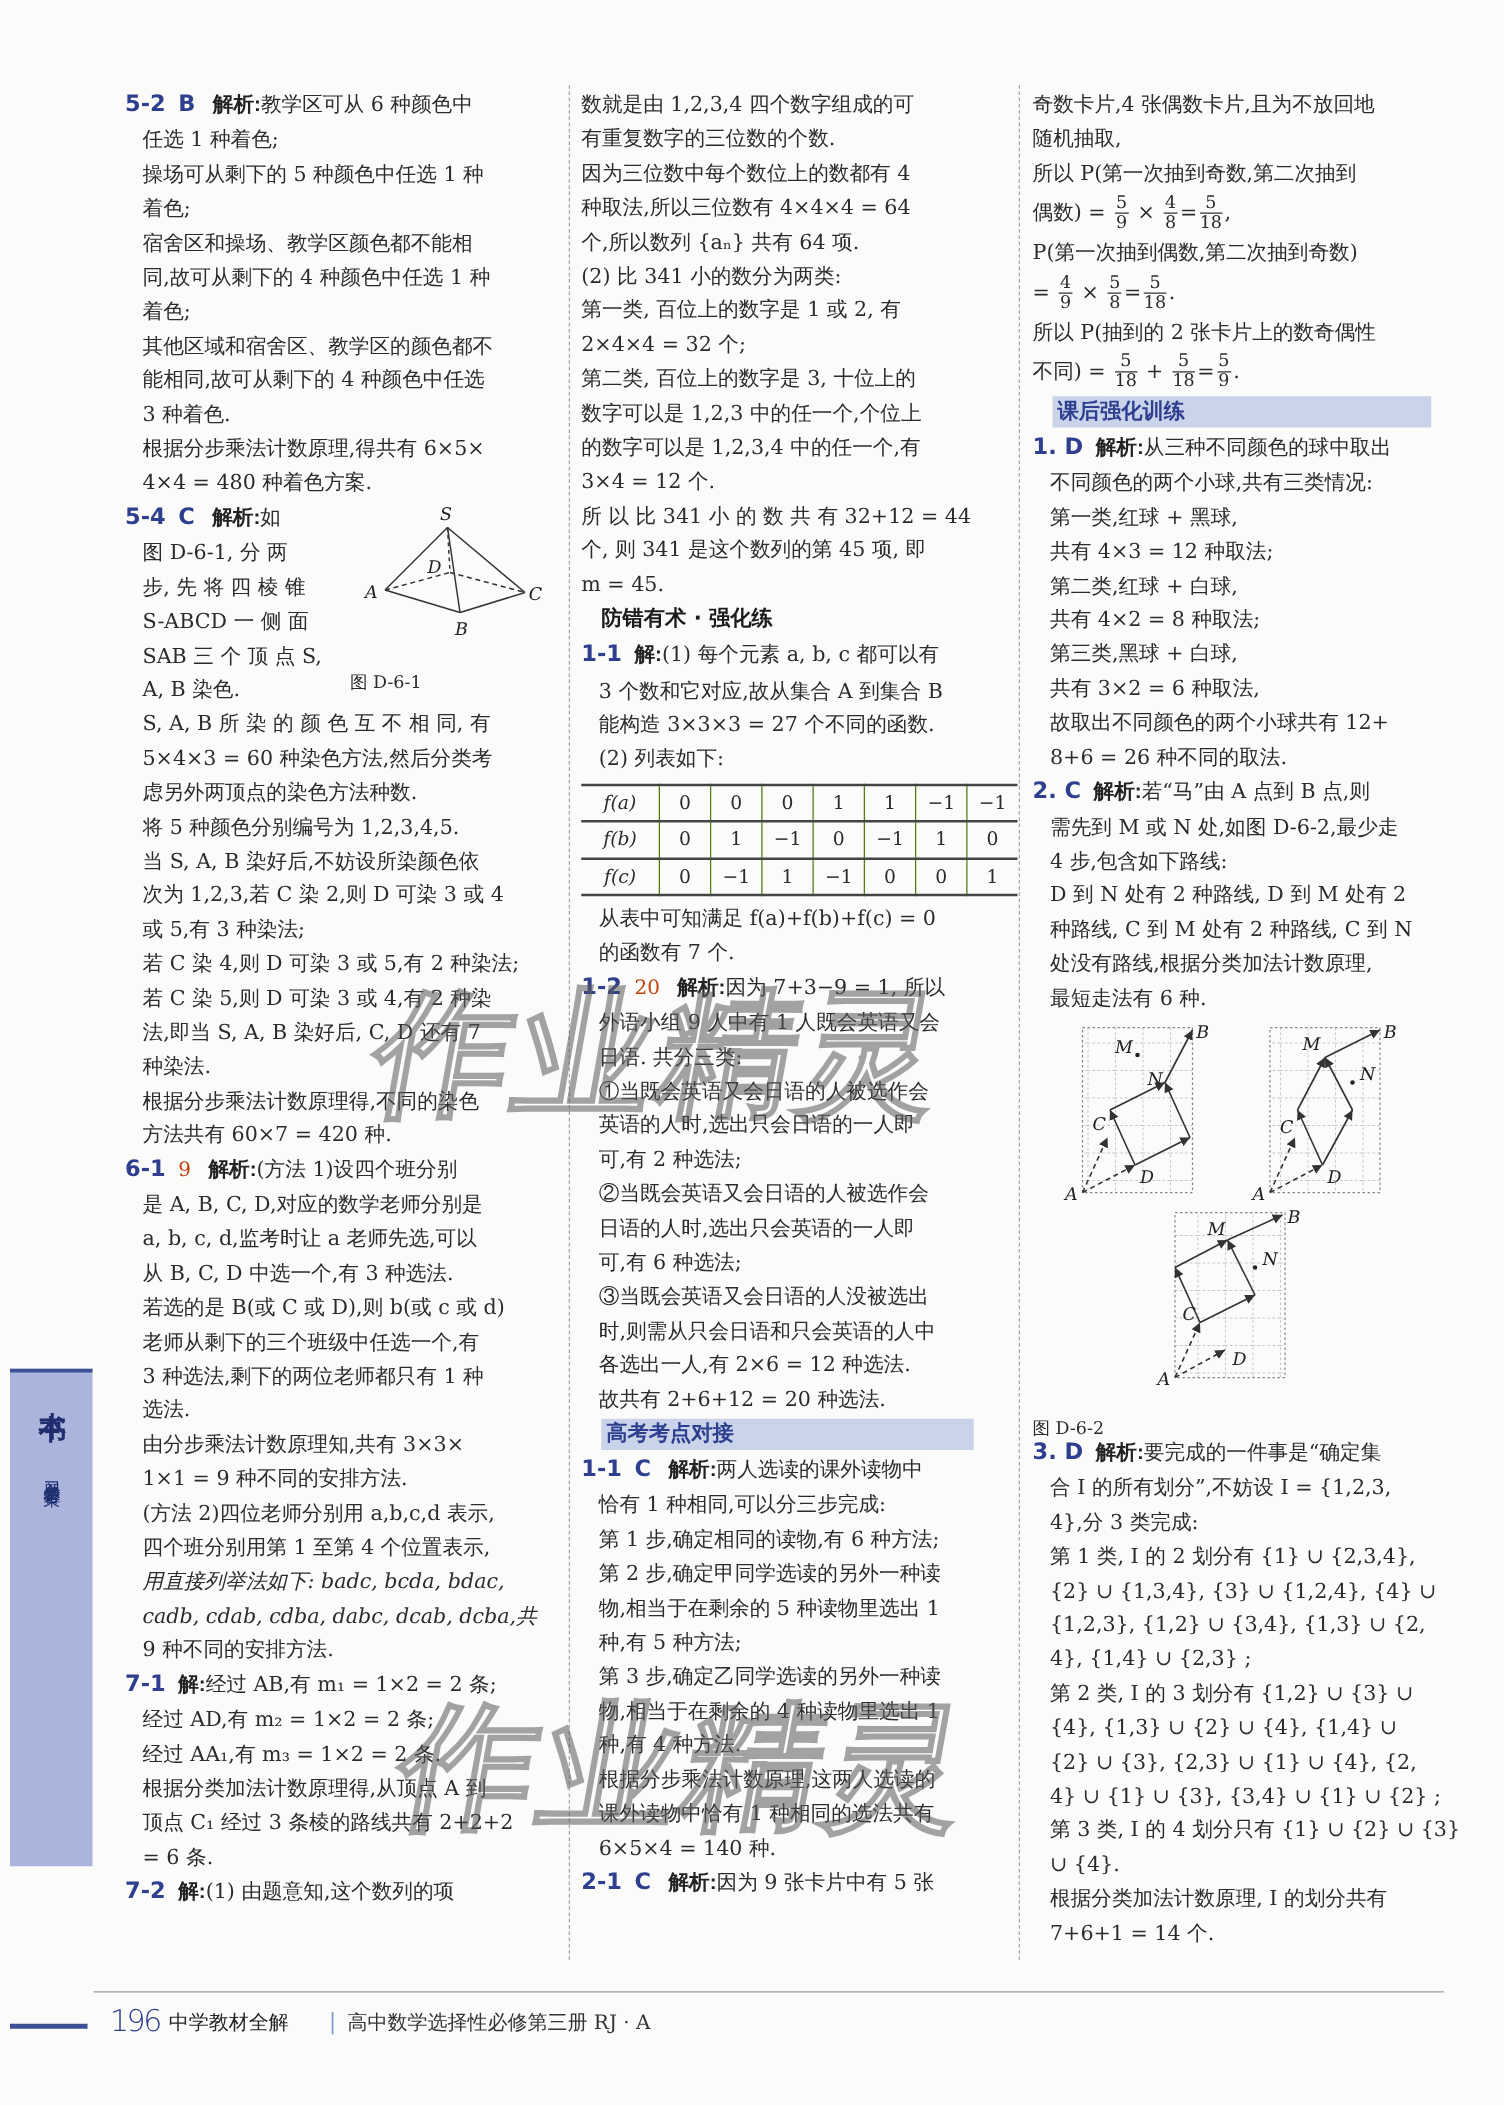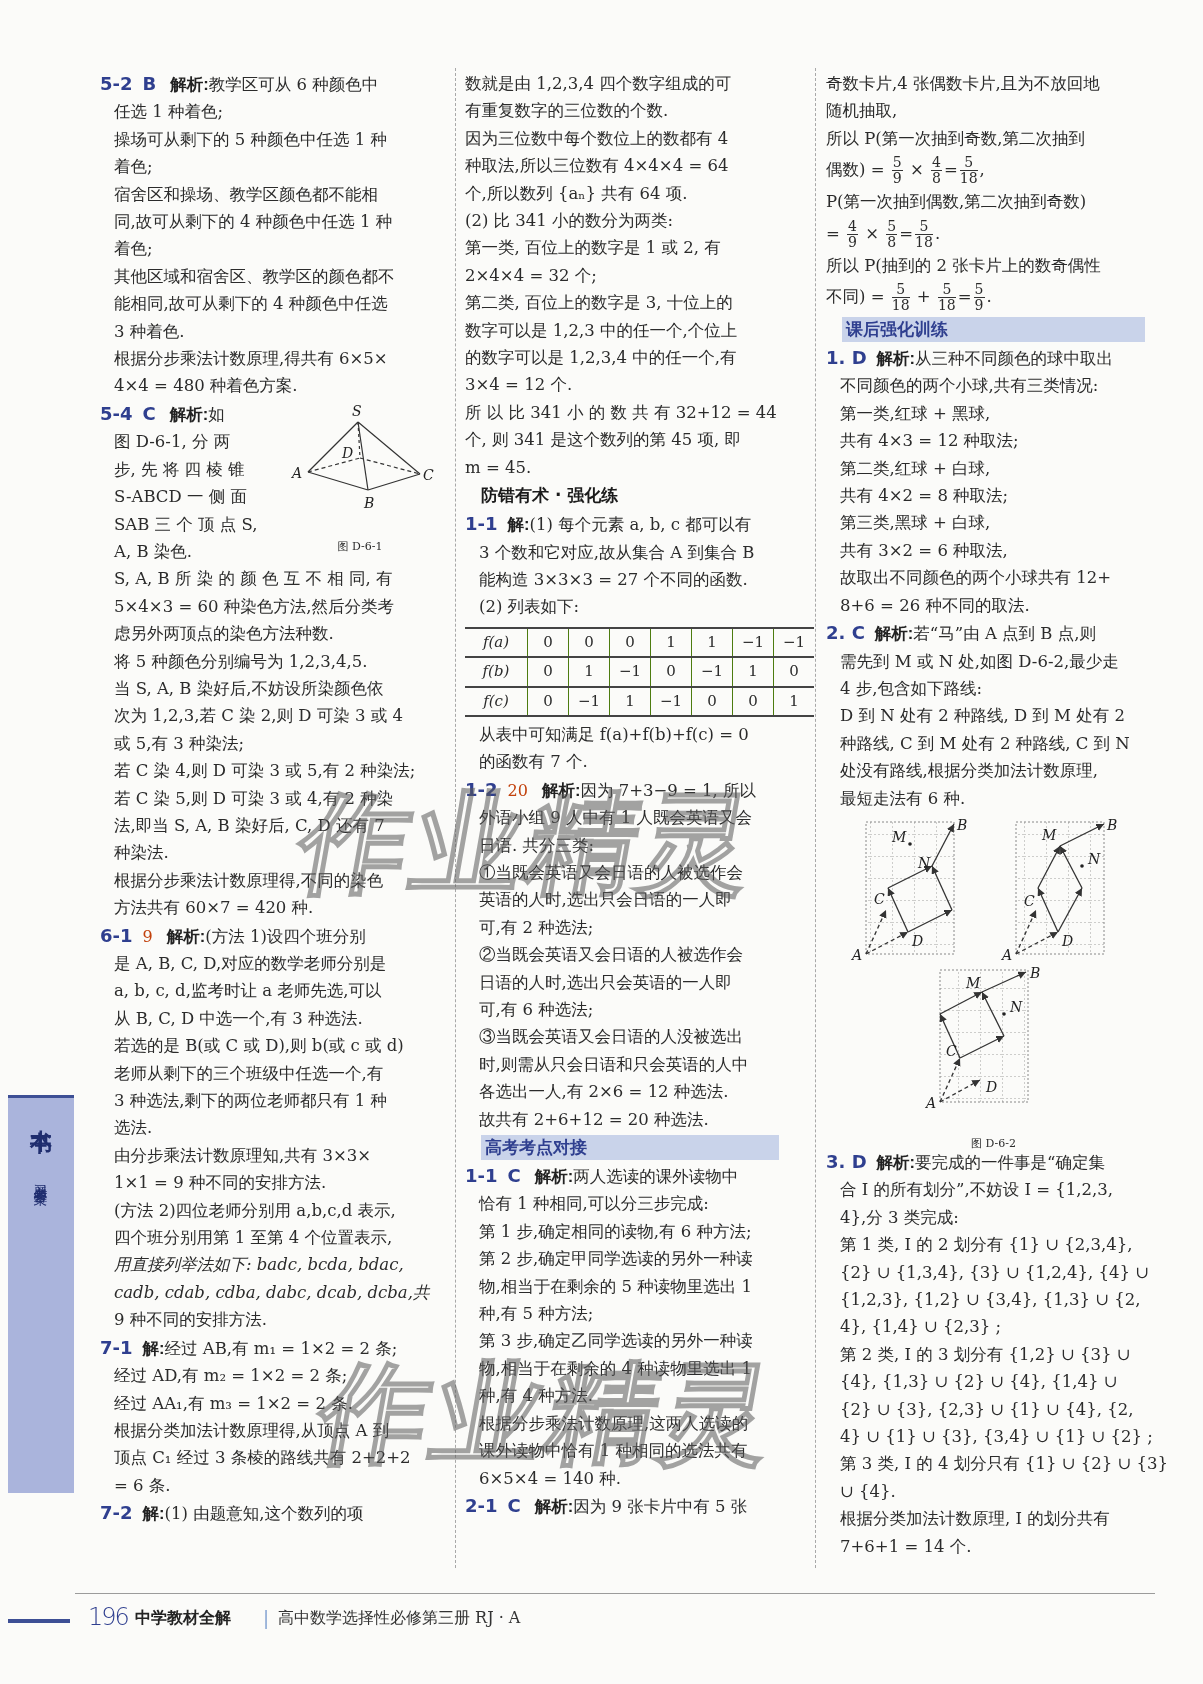--- a/index.html
+++ b/index.html
@@ -18,29 +18,29 @@
   .jx { font-family:Liberation Sans, sans-serif; font-weight:bold; color:#222; }
   .sec { font-family:"DejaVu Sans", "Liberation Sans", sans-serif; font-weight:bold; color:#2f3f8f; font-size:17px;
          background:linear-gradient(90deg,#c9d3ea 0%, #c9d3ea 100%); padding:0 4px; margin:2px 16px; height:25px; line-height:25px; }
   .sec.plain { background:none; color:#1b1b1b; padding:0; }
   table.ft { border-collapse:collapse; margin:6px 0 4px 0; font-size:15px; }
   table.ft td { border:1px solid #4d7c0f; padding:0 6px; height:26px; text-align:center; min-width:28px; }
   table.ft tr { border-top:2px solid #444; }
   table.ft td.h { font-style:italic; min-width:50px; border-left:none; }
   table.ft td:last-child { border-right:none; }
   .fig { position:relative; }
-  .cap { font-size:11px; text-align:center; }
+  .cap { font-size:14px; text-align:left; }
   .sidetab { position:absolute; left:8px; top:1095px; width:66px; height:395px; background:#aab4dc; border-top:3px solid #3d4f95; }
   .sidetab .big { position:absolute; left:18px; top:14px; font-family:"DejaVu Sans", "Liberation Sans", sans-serif; font-weight:bold; color:#1f2d6e; font-size:22px; writing-mode:vertical-rl; letter-spacing:2px; }
   .sidetab .small { position:absolute; left:24px; top:76px; font-family:"DejaVu Sans", "Liberation Sans", sans-serif; color:#1f2d6e; font-size:14px; writing-mode:vertical-rl; letter-spacing:1px; }
   .footer { position:absolute; top:1597px; left:0; width:1203px; height:40px; }
   .footrule { position:absolute; top:1593px; left:75px; width:1080px; border-top:1.5px solid #9b9b9b; }
   .footbar { position:absolute; left:8px; top:22px; width:62px; height:4px; background:#3d4f95; }
   .pagenum { position:absolute; left:88px; top:6px; font-family:"DejaVu Sans", "Liberation Sans", sans-serif; color:#2f3f8f; font-size:24px; font-weight:300; letter-spacing:-2px; }
-  .booktitle { position:absolute; left:135px; top:11px; font-family:"DejaVu Sans", "Liberation Sans", sans-serif; font-weight:bold; color:#222; font-size:16px; }
+  .booktitle { position:absolute; left:135px; top:11px; font-family:"DejaVu Sans", "Liberation Sans", sans-serif; font-weight:normal; color:#222; font-size:16px; }
   .pipe { position:absolute; left:263px; top:10px; color:#7f9fd0; font-size:18px; }
   .subtitle { position:absolute; left:278px; top:11px; font-size:16px; color:#333; }
   .frac { display:inline-block; vertical-align:middle; text-align:center; font-size:14px; line-height:15px; margin:0 2px; }
   .frac span { display:block; }
   .frac span.n { border-bottom:1px solid #333; padding:0 1px; }
   .wm { position:absolute; font-family:"DejaVu Sans", "Liberation Sans", sans-serif; font-size:110px; font-weight:bold; color:transparent;
         -webkit-text-stroke:1.5px rgba(90,90,90,0.55); letter-spacing:4px; pointer-events:none; transform:skewX(-10deg); }
 </style>
 </head>
 <body>

